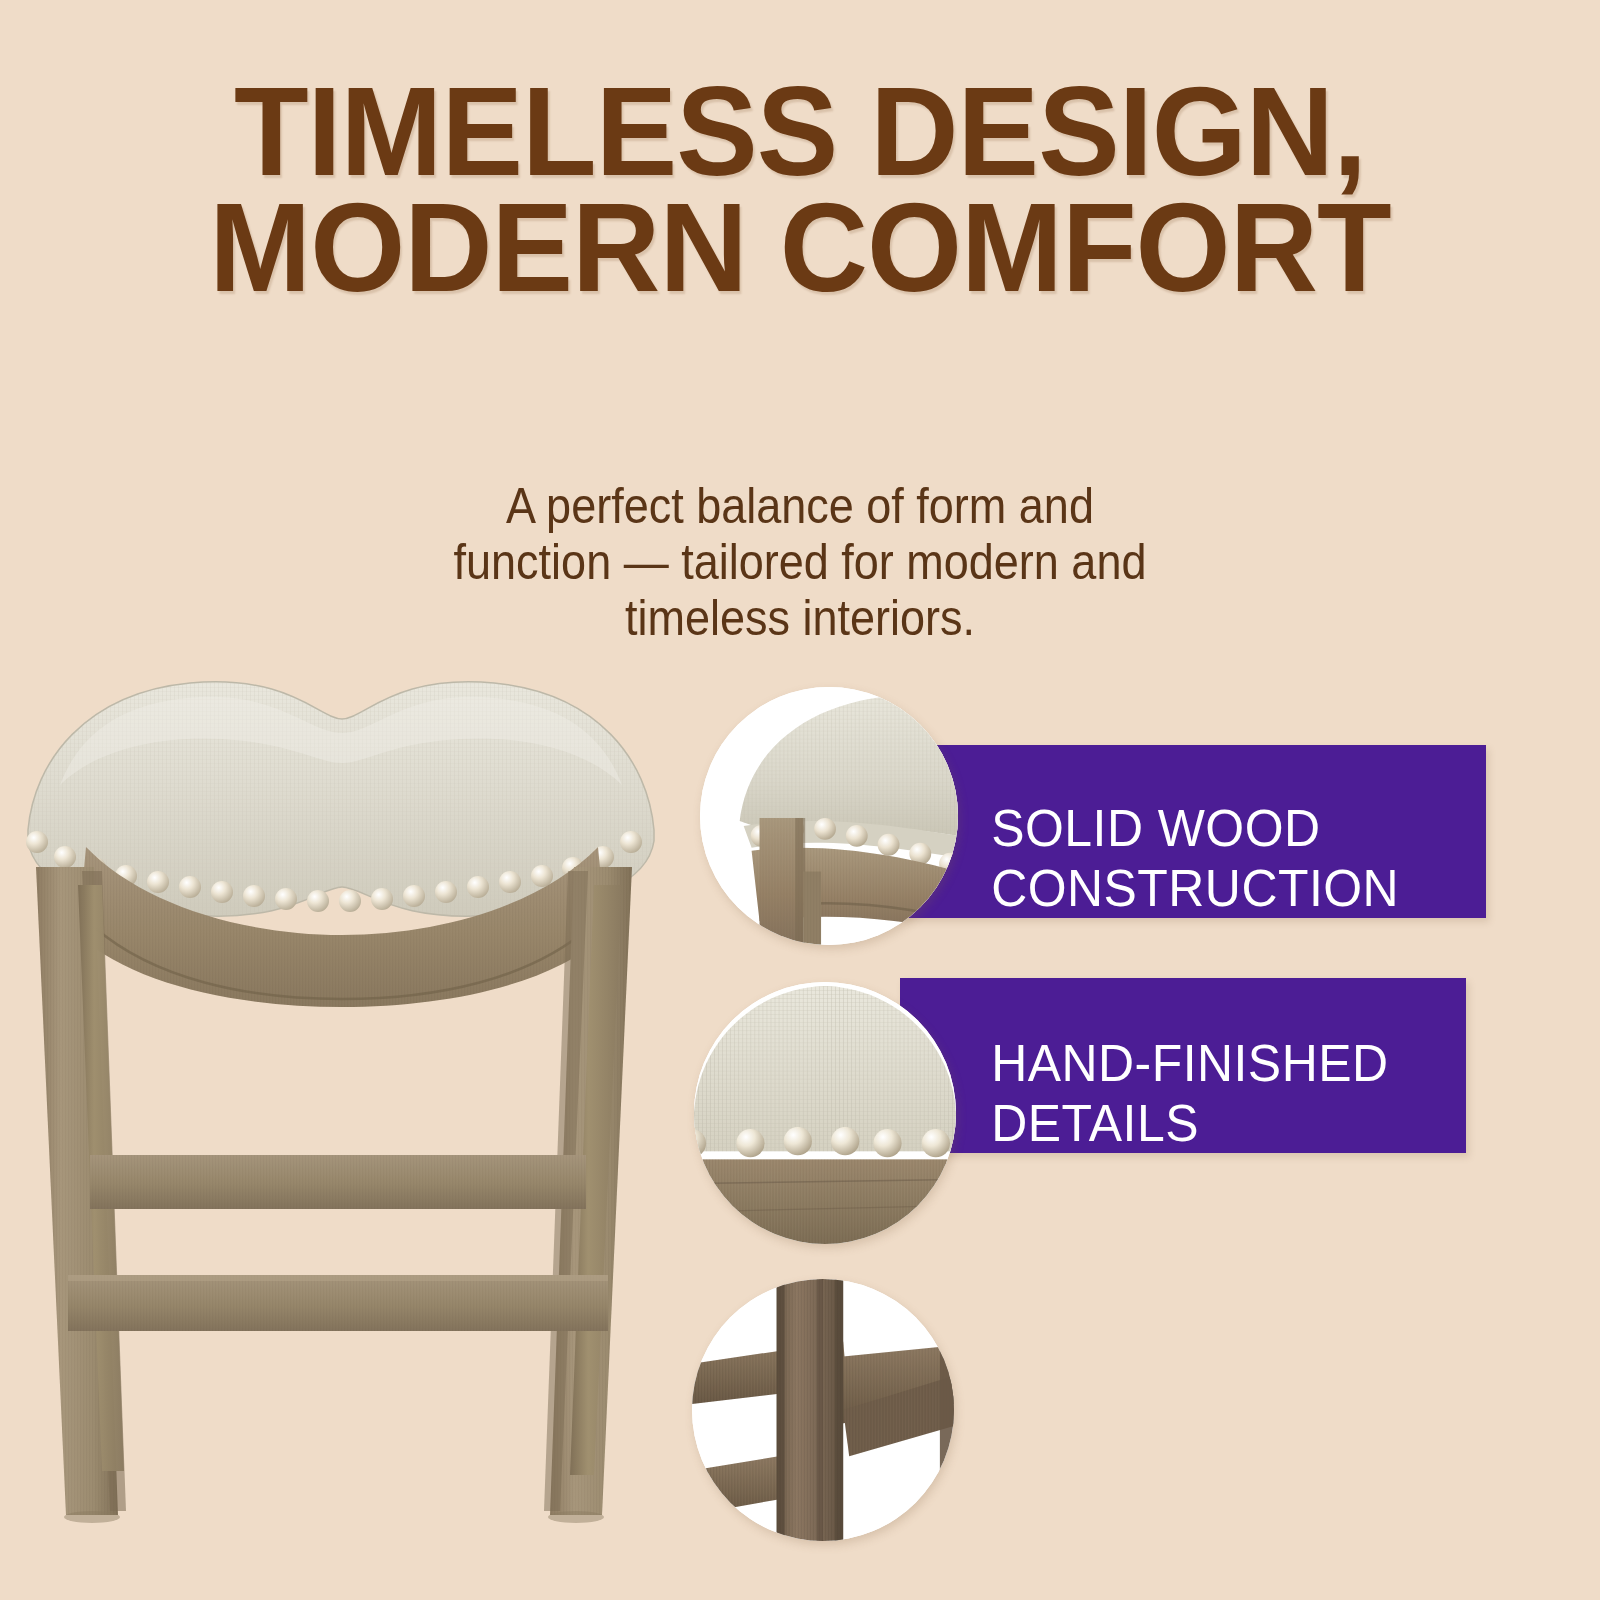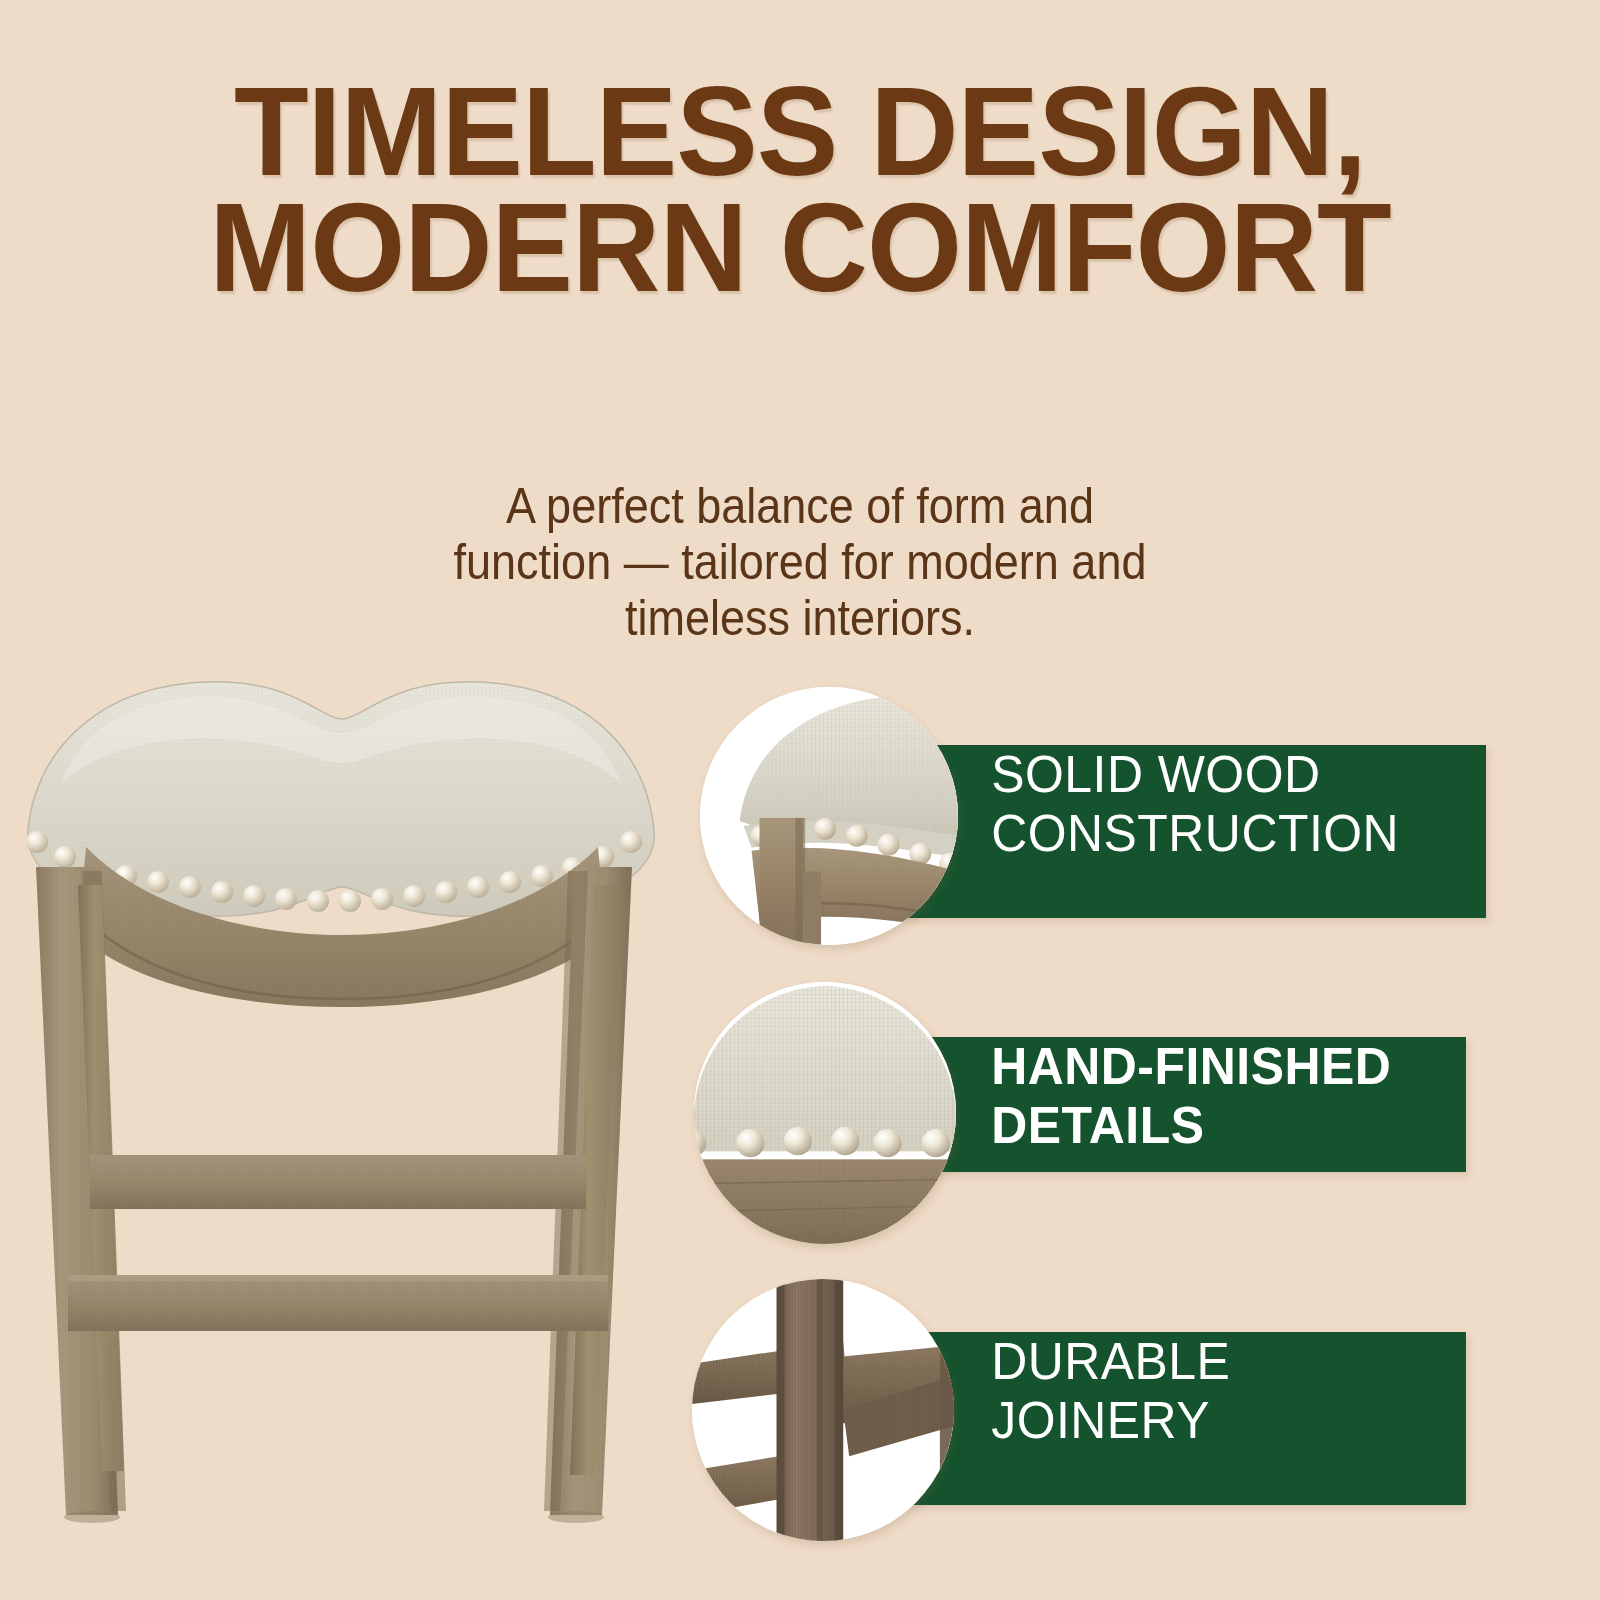--- a/index.html
+++ b/index.html
@@ -68,37 +68,37 @@
     font-size: 50px;
     line-height: 1.12;
     transform: scaleX(0.9);
     transform-origin: center top;
   }
   #subtitle .sub-line { display: block; white-space: nowrap; }
 
   
   .feature-banner {
     position: absolute;
-    background: #14532d;
+    background: #4c1d95;
     display: flex;
-    align-items: flex-start;
+    align-items: flex-end;
     box-shadow: 3px 4px 7px rgba(140,110,80,0.20);
   }
   .feature-label {
     color: #FFFFFF;
     font-size: 52px;
     line-height: 1.14;
     letter-spacing: 0.5px;
     padding-left: 95px;
     transform: scaleX(0.96);
     transform-origin: left center;
     white-space: pre-line;
   }
   #banner-1 { left: 900px; top: 745px;  width: 586px; height: 173px; }
-  #banner-2 { left: 900px; top: 1037px; width: 566px; height: 135px; font-weight: bold; }
+  #banner-2 { left: 900px; top: 978px; width: 566px; height: 175px; }
   #banner-3 { left: 900px; top: 1332px; width: 566px; height: 173px; }
 
   
   .detail-circle {
     position: absolute;
     border-radius: 50%;
     overflow: hidden;
     background: #ffffff;
     box-shadow: 2px 4px 10px rgba(130,100,70,0.22);
   }
@@ -134,23 +134,20 @@
     <span class="sub-line">timeless interiors.</span>
   </div>
 
   <div class="feature-banner" id="banner-1">
     <span class="feature-label">SOLID WOOD
 CONSTRUCTION</span>
   </div>
   <div class="feature-banner" id="banner-2">
     <span class="feature-label">HAND-FINISHED
 DETAILS</span>
-  </div>
-  <div class="feature-banner" id="banner-3">
-    <span class="feature-label">DURABLE JOINERY</span>
   </div>
 
   <div id="stool-photo">
     <svg viewBox="0 0 700 930" xmlns="http://www.w3.org/2000/svg">
       <defs>
         <linearGradient id="fab" x1="0" y1="0" x2="0" y2="1">
           <stop offset="0%" stop-color="#E9E7DD"></stop>
           <stop offset="45%" stop-color="#DEDBCF"></stop>
           <stop offset="100%" stop-color="#CFCBBC"></stop>
         </linearGradient>

